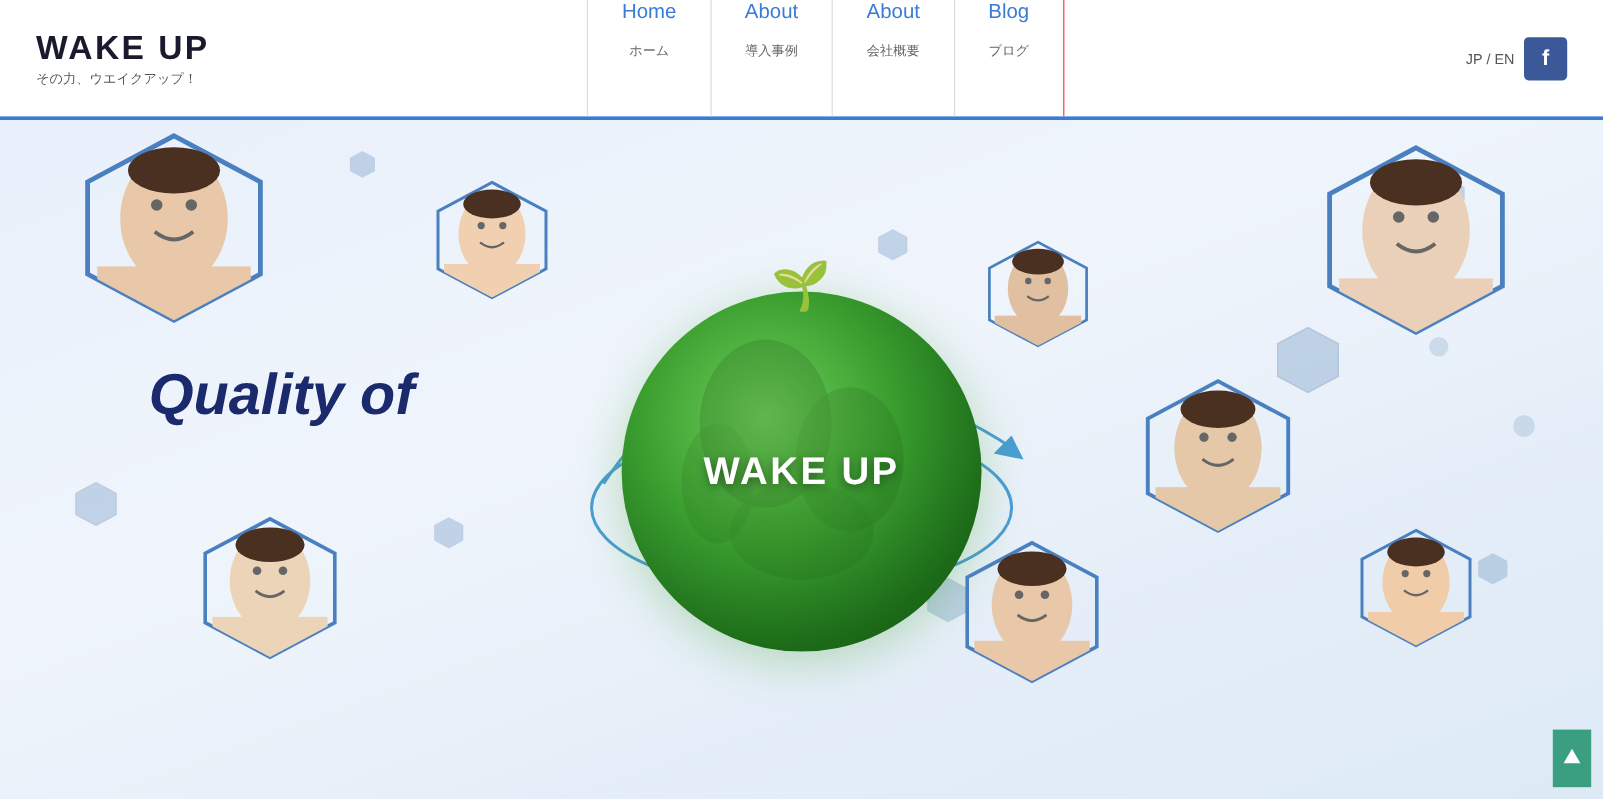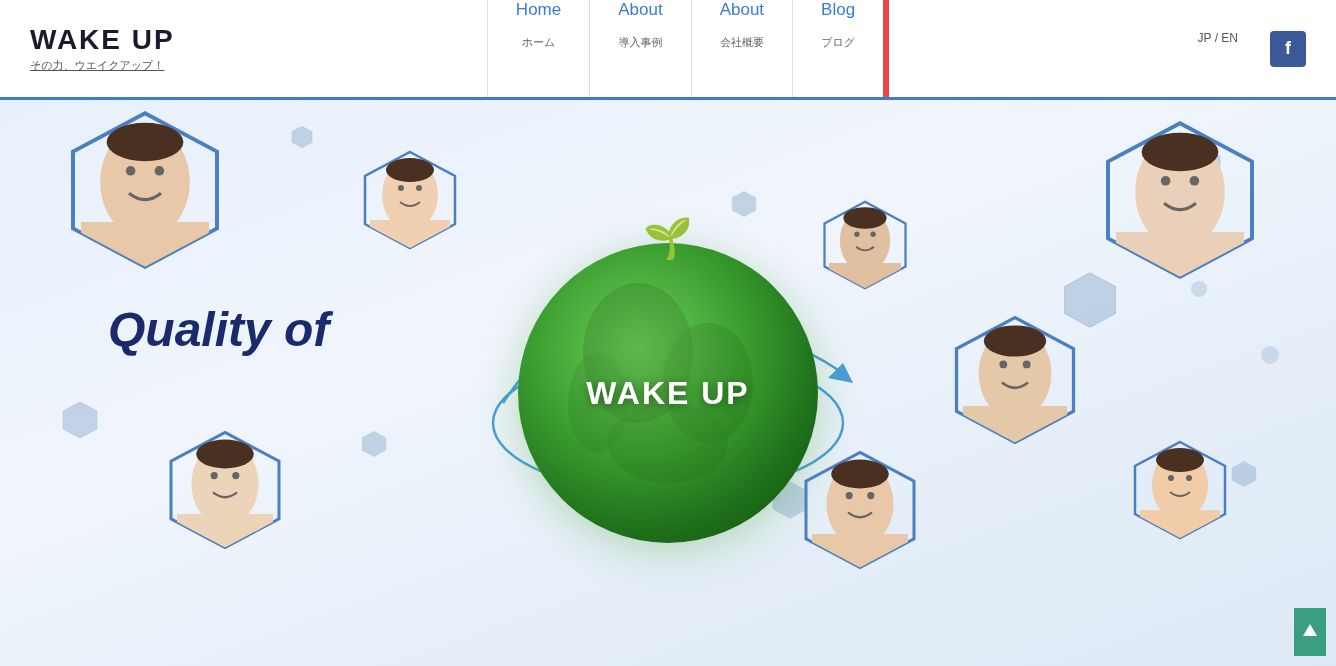--- a/index.html
+++ b/index.html
@@ -24,52 +24,52 @@
     .logo-text {
       font-size: 28px;
       font-weight: bold;
       color: #1a1a2e;
       letter-spacing: 2px;
     }
     .logo-tagline {
       font-size: 11px;
       color: #555;
       margin-top: 2px;
-      text-decoration: underline;
     }
     nav {
       display: flex;
       flex: 1;
       justify-content: center;
       align-items: stretch;
       height: 100%;
     }
     .nav-item {
       display: flex;
       flex-direction: column;
       align-items: center;
       padding: 0 28px;
       border-left: 1px solid #ddd;
       cursor: pointer;
       text-decoration: none;
     }
-    .nav-item:last-child { border-right: 6px solid #ef4444; }
+    .nav-item:last-child { border-right: 1px solid #ef4444; }
     .nav-main {
       font-size: 17px;
       color: #3a7bd5;
       font-weight: 500;
     }
     .nav-sub {
       font-size: 11px;
       color: #666;
       margin-top: 15px;
     }
     .header-right {
       display: flex;
-      gap: 32px;
+      align-items: center;
+      gap: 8px;
       min-width: 120px;
       justify-content: flex-end;
     }
     .lang-switch {
       font-size: 12px;
       color: #555;
     }
     .fb-btn {
       width: 36px;
       height: 36px;
@@ -89,21 +89,21 @@
       position: relative;
       width: 1336px;
       height: 566px;
       background: linear-gradient(160deg, #e8f0fb 0%, #f0f5fc 40%, #e5eef8 70%, #ddeaf6 100%);
       overflow: hidden;
     }
 
     
     .hero-tagline {
       position: absolute;
-      left: 108px;
+      left: 124px;
       top: 200px;
       font-size: 48px;
       font-weight: bold;
       color: #1a2a6c;
       font-style: italic;
       line-height: 1.25;
       z-index: 5;
     }
 
     

